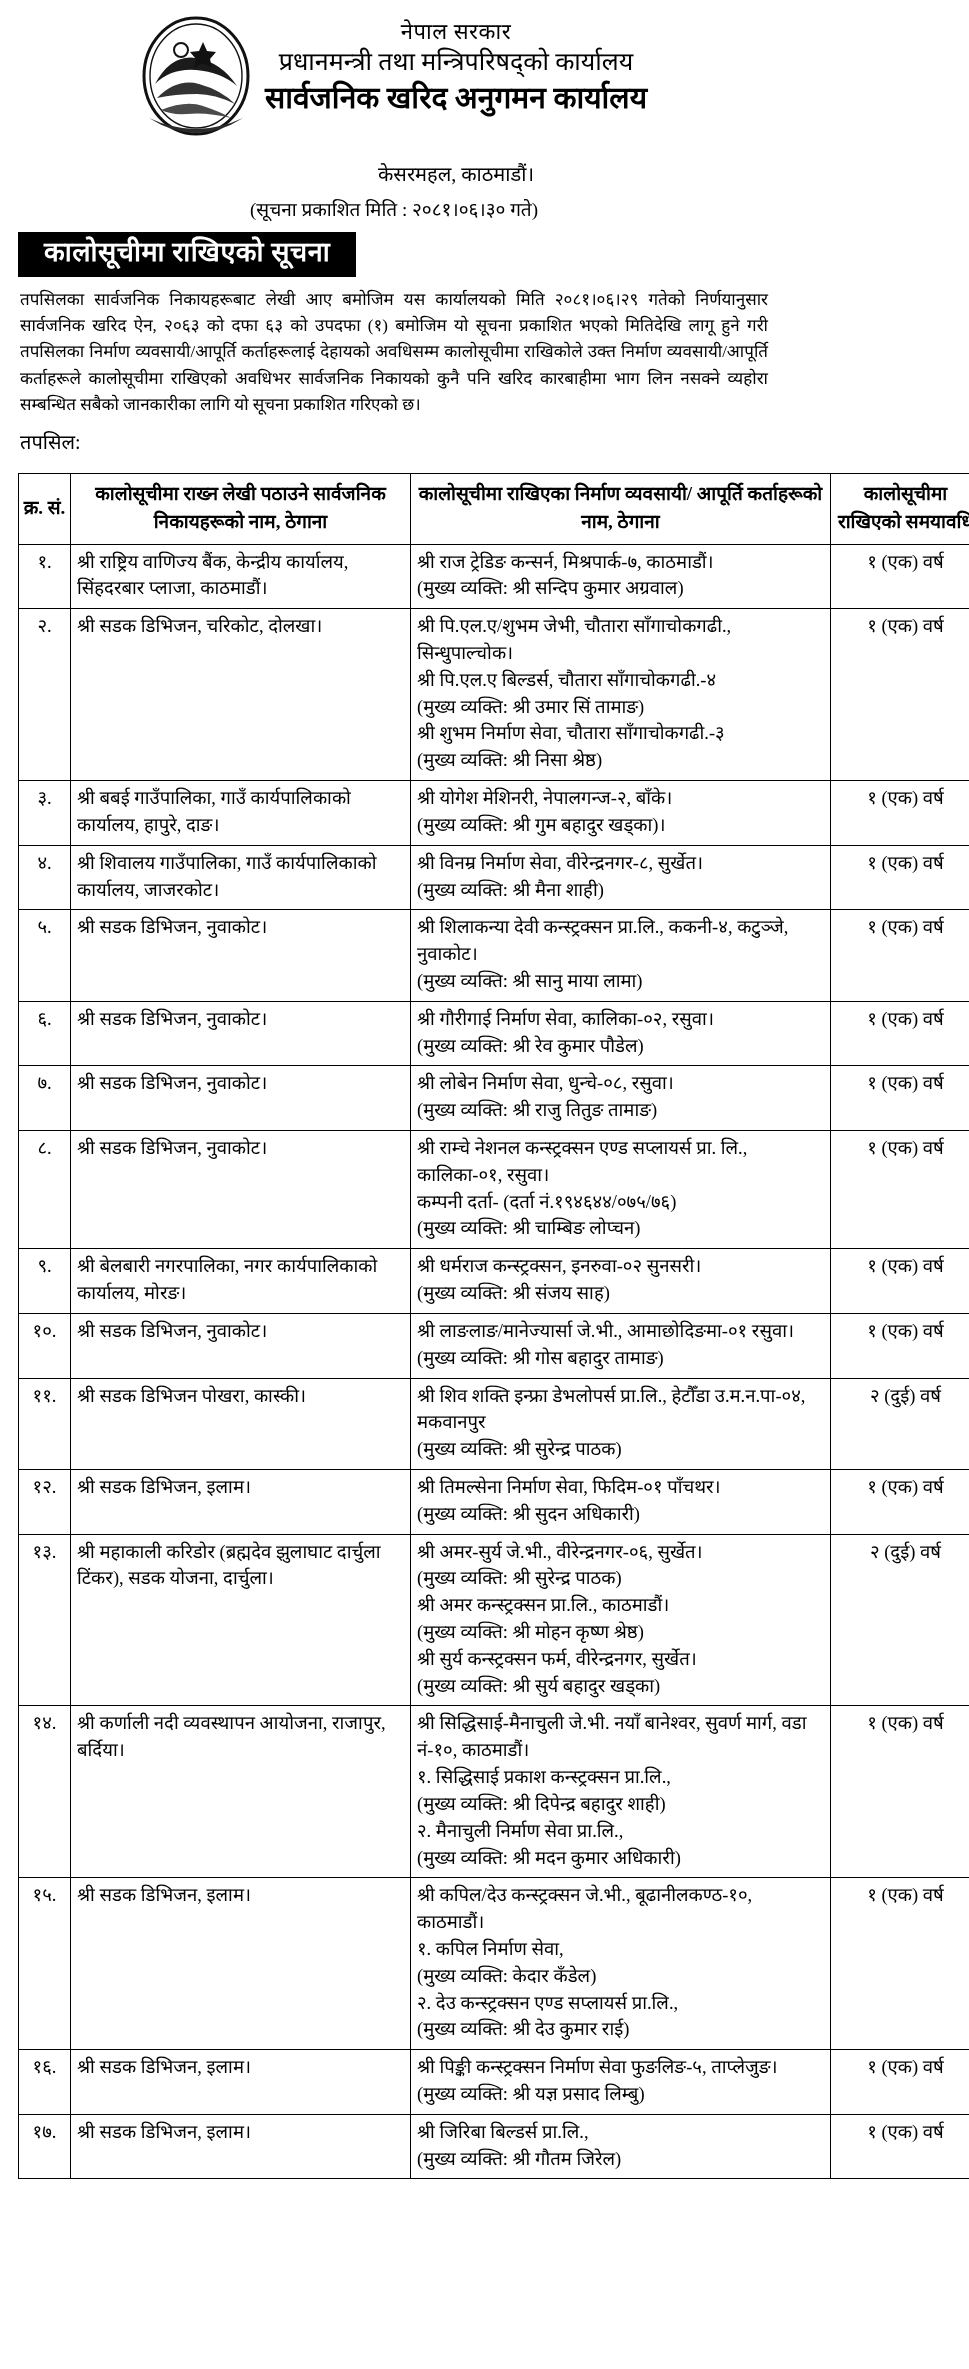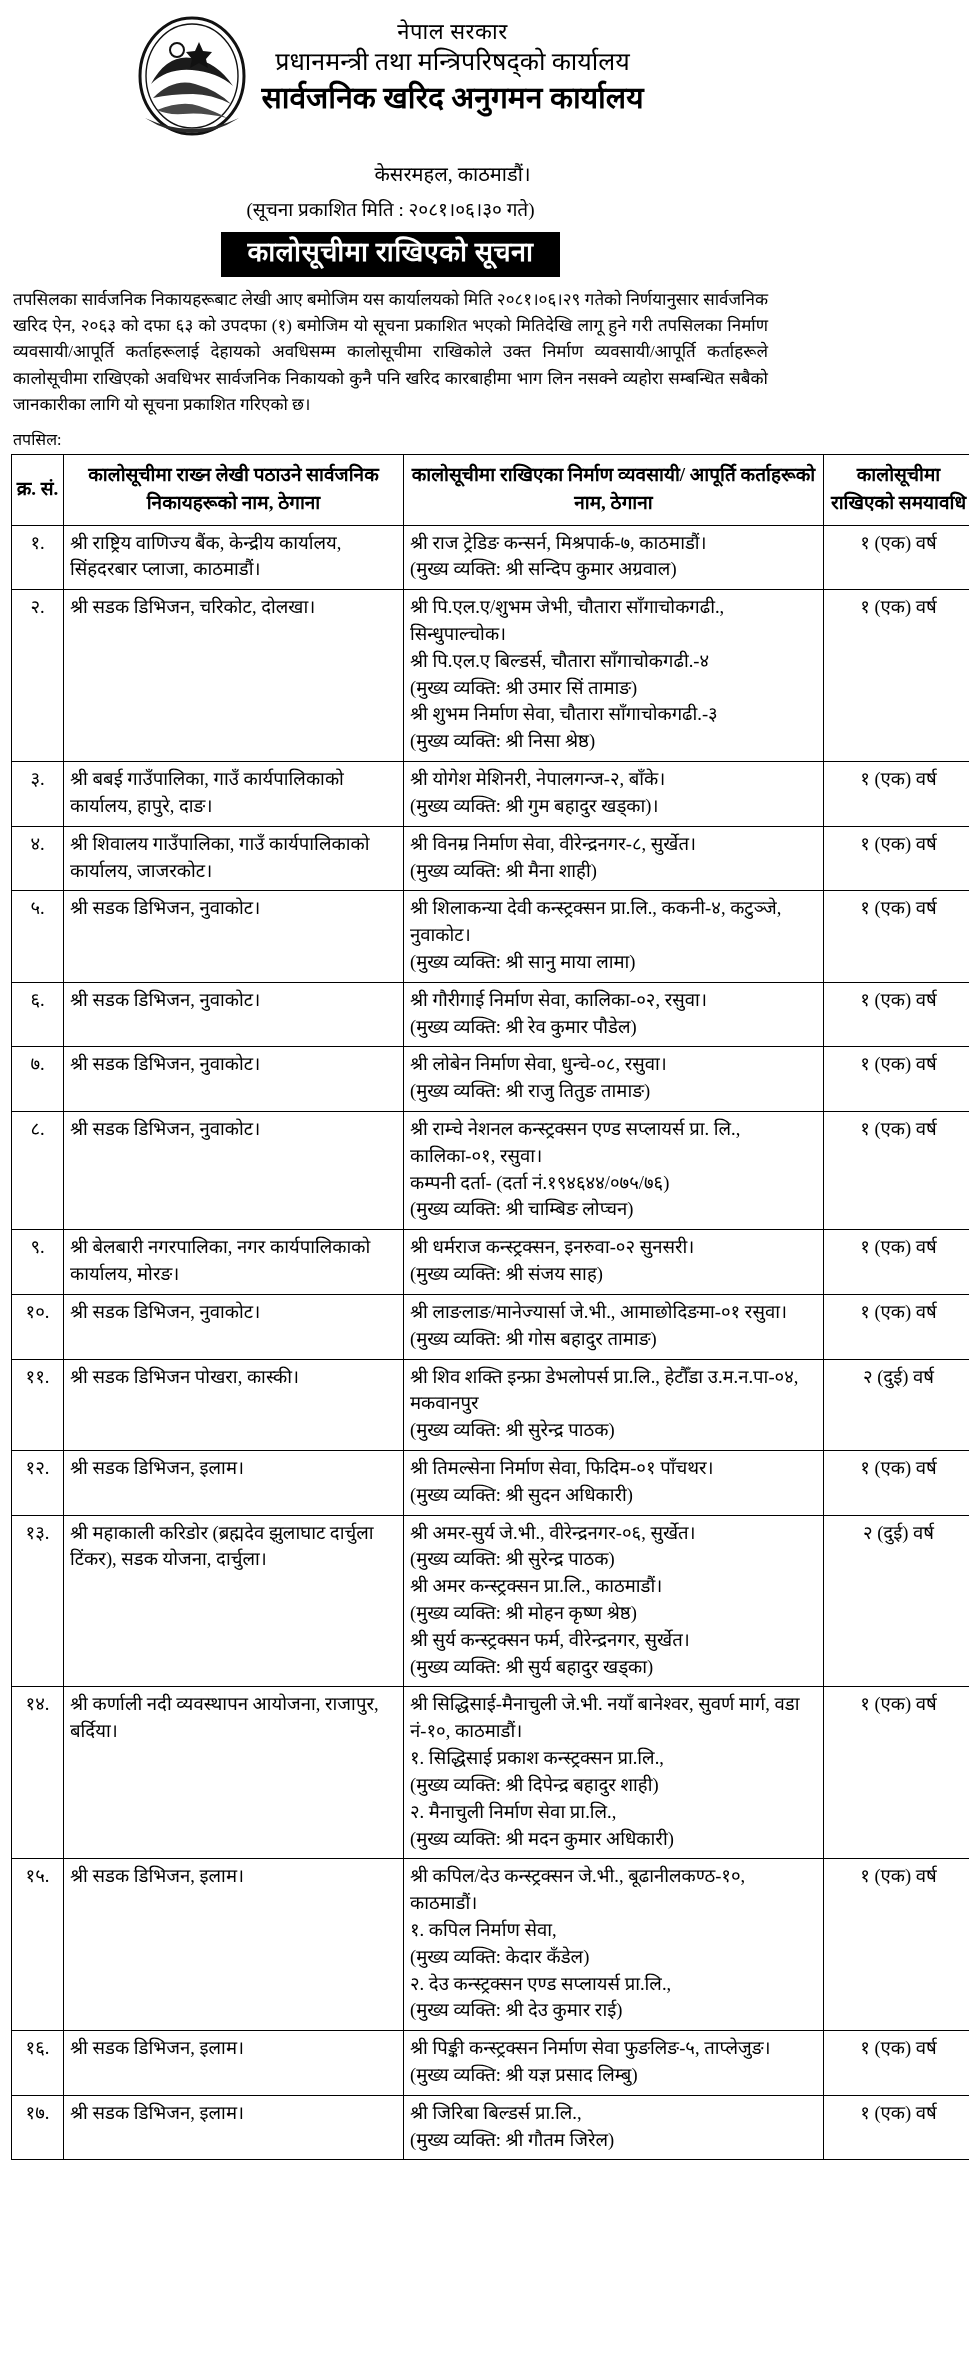--- a/index.html
+++ b/index.html
@@ -8,21 +8,21 @@
     background: #ffffff;
   }
   body {
     width: 969px;
     font-family: "Liberation Serif", "DejaVu Serif", serif;
     color: #000000;
   }
   .page {
     width: 784px;
     box-sizing: border-box;
-    padding: 10px 14px 6px 11px;
+    padding: 10px 14px 6px 18px;
   }
   
   .header {
     display: flex;
     align-items: flex-start;
     justify-content: center;
     gap: 14px;
     padding: 4px 0 2px 0;
   }
   .emblem {
@@ -56,42 +56,41 @@
     margin-top: 44px;
   }
   .pub-date {
     text-align: center;
     font-size: 19px;
     margin: 6px 0 10px 0;
   }
   
   .title-banner-wrap {
     display: flex;
-    justify-content: center;
     margin: 2px 0 10px 0;
   }
   .title-banner {
     background: #000000;
     color: #ffffff;
     font-size: 27px;
     font-weight: bold;
     padding: 4px 26px 7px 26px;
     letter-spacing: 0.5px;
     line-height: 1.25;
   }
   
   .intro {
     font-size: 17px;
     line-height: 1.55;
     text-align: justify;
     margin: 0 2px 10px 2px;
   }
   .tapsil {
-    font-size: 16px;
-    margin: 2px 0 4px 2px;
+    font-size: 20px;
+    margin: 2px 0 18px 2px;
   }
   
   table.main {
     border-collapse: collapse;
     width: 100%;
     table-layout: fixed;
   }
   table.main th, table.main td {
     border: 1px solid #000000;
     vertical-align: top;

